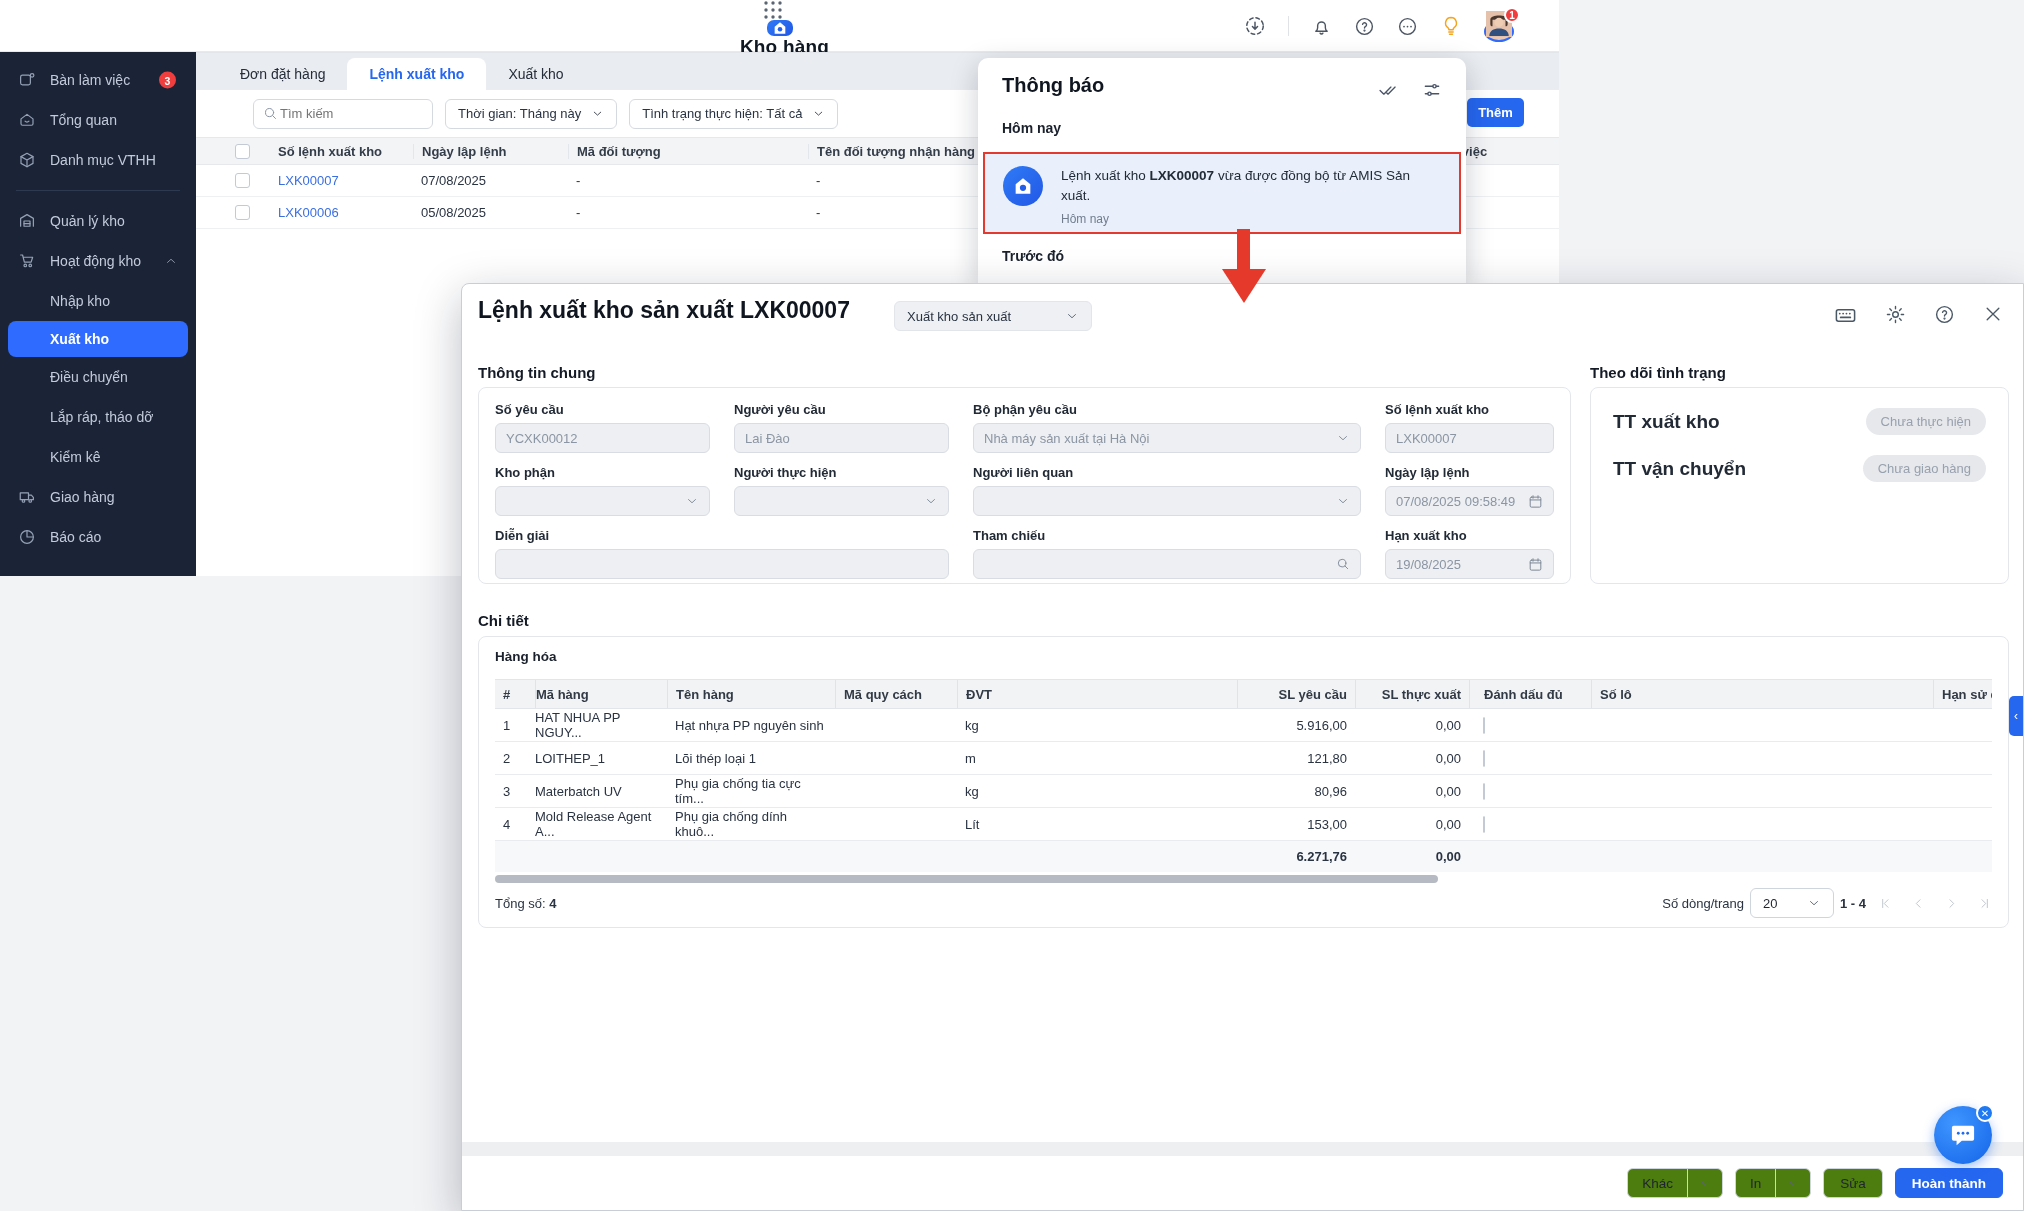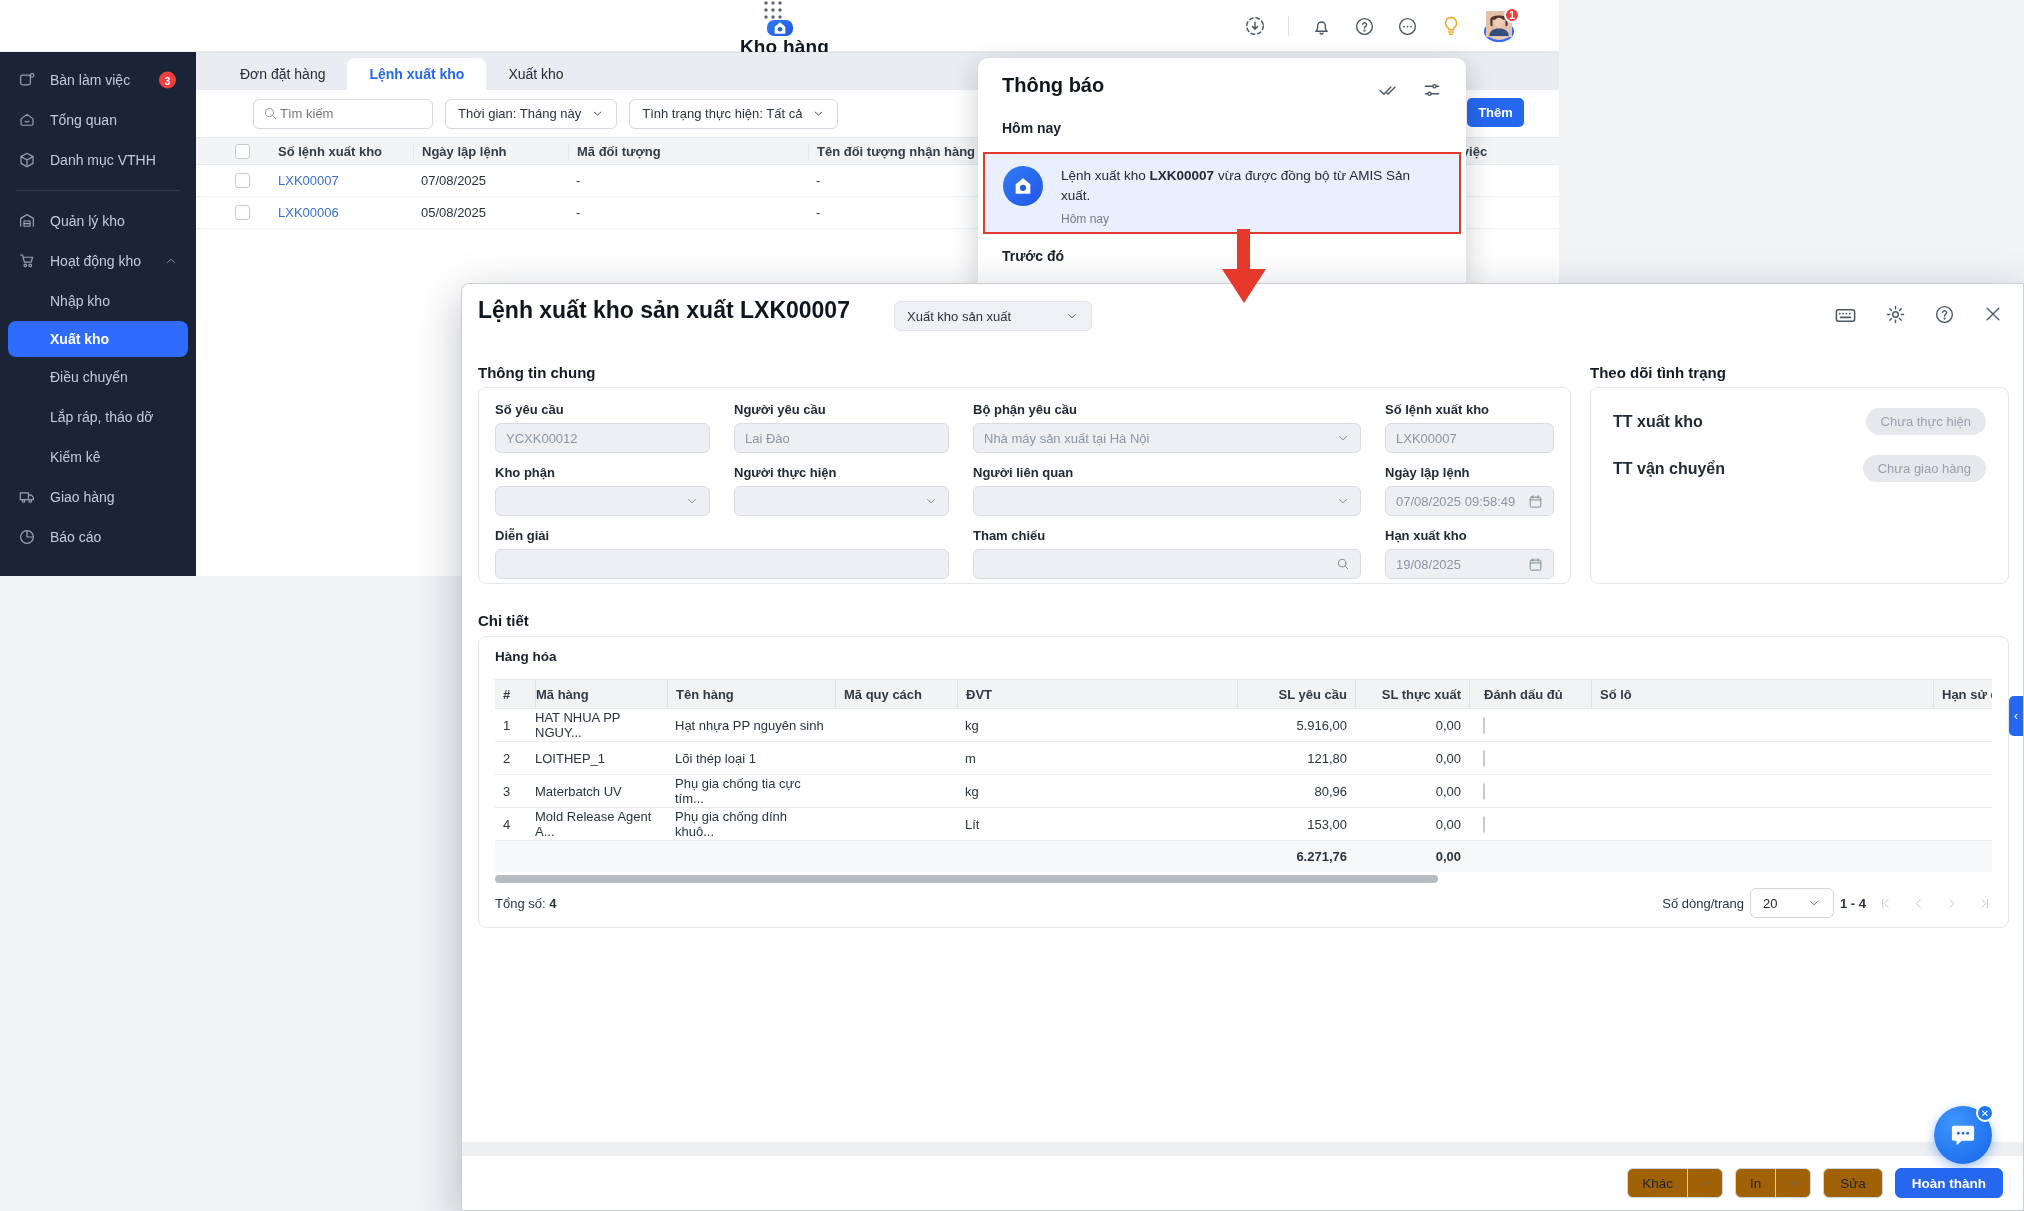--- a/index.html
+++ b/index.html
@@ -74,21 +74,21 @@
   .m-hdr-icons { position:absolute; right:20px; top:20px; display:flex; gap:28px; color:#4a5866; }
   .sec-title { font-size:15px; font-weight:bold; color:#141b26; }
   .card { position:absolute; background:#fff; border:1px solid #e3e7ec; border-radius:8px; }
   .form-grid { display:grid; grid-template-columns:215px 215px 388px 1fr; column-gap:24px; row-gap:12px; padding:14px 16px; }
   .fld label { display:block; font-size:13px; font-weight:bold; color:#222a36; margin-bottom:6px; }
   .ctl { height:30px; background:#edeff2; border:1px solid #d9dde3; border-radius:6px; display:flex; align-items:center; padding:0 10px; font-size:13px; color:#8b95a3; }
   .ctl input { border:none; outline:none; background:transparent; width:100%; font-size:13px; color:#8b95a3; font-family:inherit; }
   .ctl .tail { margin-left:auto; color:#7e8897; display:flex; }
   .span2 { grid-column:1 / span 2; }
   .st-row { display:flex; align-items:center; justify-content:space-between; padding:0 22px; margin-top:20px; }
-  .st-label { font-size:16px; font-weight:bold; color:#222a36; }
+  .st-label { font-size:19px; font-weight:bold; color:#222a36; }
   .pill { background:#e6e8ec; color:#98a1ae; font-size:13px; border-radius:15px; padding:6px 15px; }
 
   
   .d-tab { position:absolute; left:16px; top:12px; font-size:13.5px; font-weight:bold; color:#1a212c; }
   .dt { position:absolute; left:16px; right:16px; top:42px; }
   .t-row { display:flex; font-size:13px; color:#2a3342; }
   .t-head { height:30px; background:#f1f3f5; border-top:1px solid #e2e5e9; border-bottom:1px solid #e2e5e9; font-weight:bold; color:#323a46; }
   .t-head > div { display:flex; align-items:center; }
   .t-body { height:33px; border-bottom:1px solid #e9ebee; align-items:center; }
   .t-total { height:31px; background:#f7f8fa; align-items:center; font-weight:bold; }
@@ -100,21 +100,21 @@
   .vsep { border-left:1px solid #e0e3e8; }
   .scrollbar { height:8px; margin-top:3px; position:relative; }
   .scroll-thumb { position:absolute; left:0; top:0; height:8px; width:63%; background:#b6bbc3; border-radius:4px; }
   .d-foot { position:absolute; left:16px; right:16px; top:250px; height:32px; display:flex; align-items:center; font-size:13px; color:#2a3342; }
   .pager { margin-left:auto; display:flex; align-items:center; gap:6px; }
   .rpp { width:84px; height:30px; border:1px solid #cfd5dc; border-radius:6px; display:flex; align-items:center; padding:0 12px; font-size:13px; color:#1f2430; cursor:pointer; }
   .pg-ic { display:flex; gap:18px; color:#c2c7cf; margin-left:6px; }
   .side-strip { position:absolute; right:0; top:412px; width:14px; height:40px; background:#2667f0; border-radius:5px 0 0 5px; color:#fff; display:flex; align-items:center; justify-content:center; font-size:12px; cursor:pointer; }
   .gray-band { position:absolute; left:0; right:0; top:858px; height:16px; background:#edeff1; }
   .m-footer { position:absolute; left:0; right:0; bottom:0; height:54px; display:flex; align-items:center; justify-content:flex-end; gap:12px; padding-right:20px; background:#fff; }
-  .btn { height:30px; border:1px solid #cfd5dc; background:#a16207; border-radius:6px; font-size:13.5px; color:#1f2430; display:flex; align-items:center; cursor:pointer; font-family:inherit; }
+  .btn { height:30px; border:1px solid #cfd5dc; background:#4d7c0f; border-radius:6px; font-size:13.5px; color:#1f2430; display:flex; align-items:center; cursor:pointer; font-family:inherit; }
   .btn .seg { padding:0 14px; display:flex; align-items:center; height:100%; }
   .btn .seg + .seg { border-left:1px solid #cfd5dc; padding:0 10px; color:#5a6474; }
   .btn.plain { padding:0 16px; }
   .btn.primary { background:#2667f0; border-color:#2667f0; color:#fff; font-weight:bold; padding:0 16px; }
 
   
   .red-arrow { position:absolute; left:1221px; top:229px; z-index:20; }
   .chat-fab { position:absolute; left:1934px; top:1106px; width:58px; height:58px; border-radius:50%; background:radial-gradient(circle at 35% 30%,#3f96ff,#1464e8); z-index:30; display:flex; align-items:center; justify-content:center; box-shadow:0 4px 12px rgba(20,100,232,.4); cursor:pointer; }
   .chat-close { position:absolute; top:-2px; right:-2px; width:18px; height:18px; border-radius:50%; background:#1e79f2; border:2px solid #fff; color:#fff; font-size:10px; display:flex; align-items:center; justify-content:center; cursor:pointer; }
 </style>

